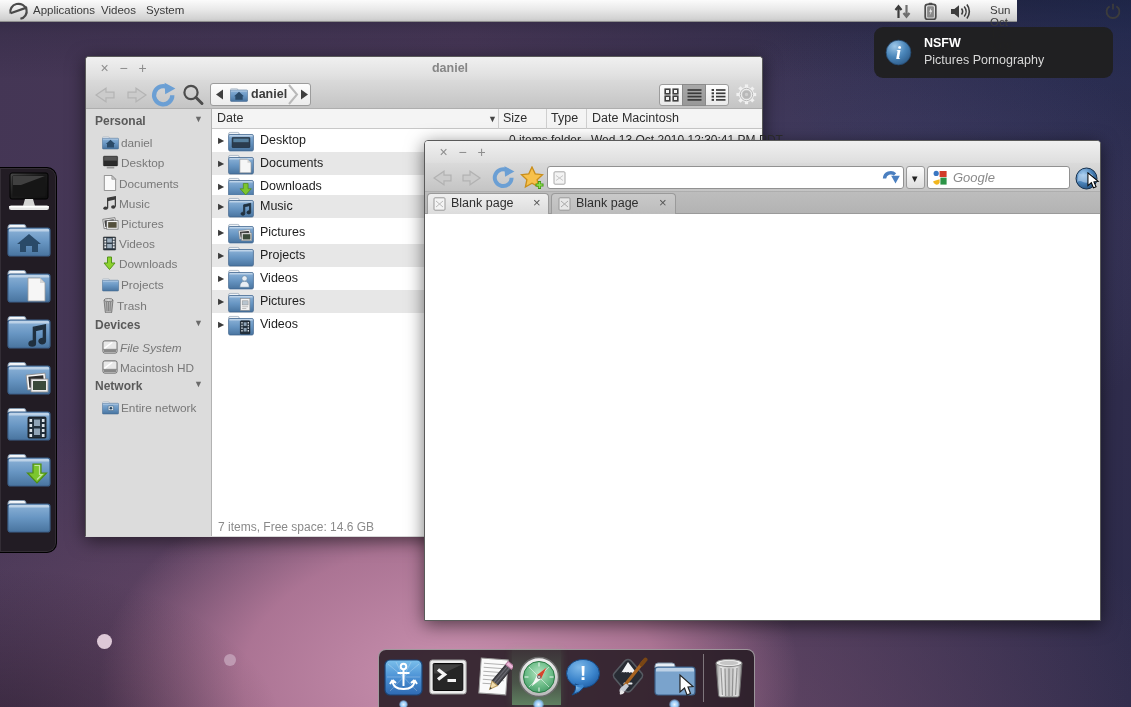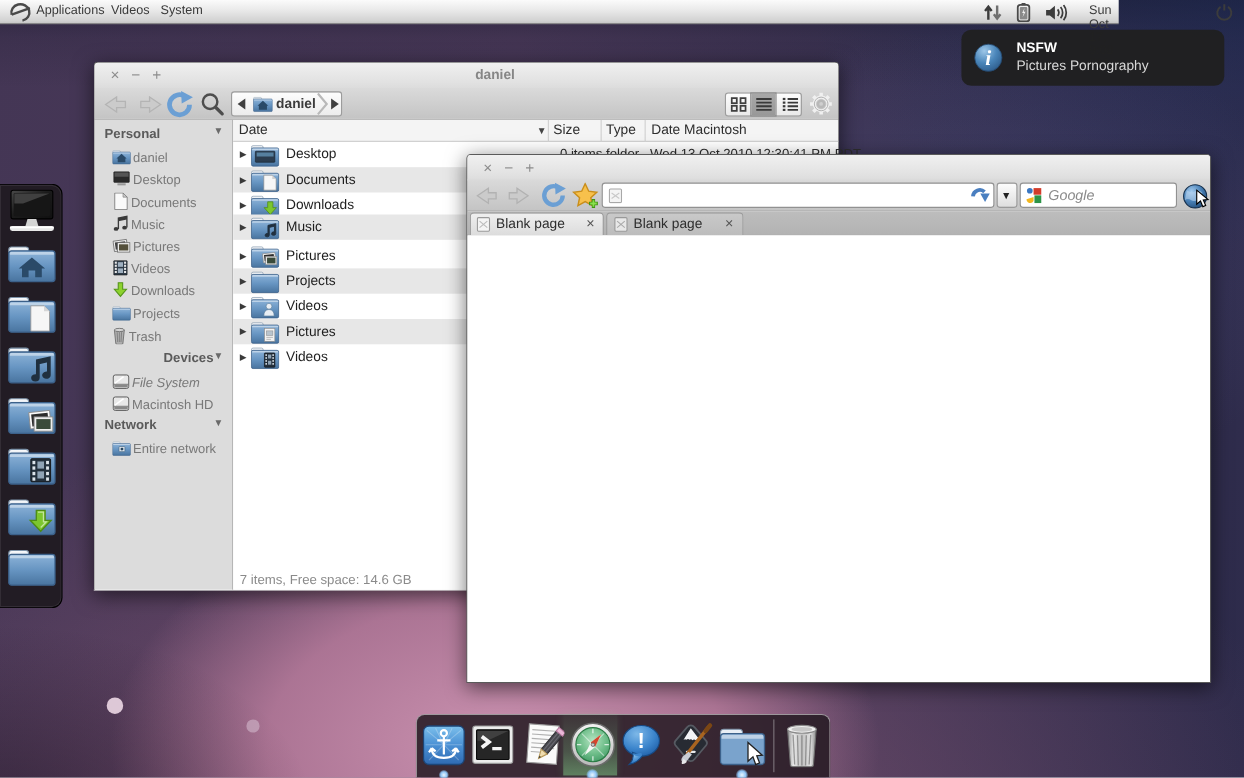--- a/index.html
+++ b/index.html
@@ -246,21 +246,21 @@
           </svg>Projects</div>
       <div class="sitem" style="top:188px;"><svg width="13" height="16" viewBox="0 0 26 32">
             <path d="M4,6 h18 l-2.5,24 a2,2 0 0 1 -2,2 h-9 a2,2 0 0 1 -2,-2 z" fill="#b0b0b0" stroke="#666" stroke-width="1.5"></path>
             <ellipse cx="13" cy="6" rx="9" ry="3" fill="#d5d5d5" stroke="#666" stroke-width="1.5"></ellipse>
             <g stroke="#777" stroke-width="1.5">
               <path d="M9,10 l1,18"></path>
               <path d="M13,10 v18"></path>
               <path d="M17,10 l-1,18"></path>
             </g>
           </svg>Trash</div>
-      <div class="shead" style="top:209px;text-align:right;">Devices<span>▼</span></div>
+      <div class="shead" style="top:209px;">Devices<span>▼</span></div>
       <div class="sitem" style="top:230px;font-style:italic;"><svg width="16" height="16" viewBox="0 0 34 34">
             <rect x="2" y="4" width="30" height="26" rx="4" fill="#e8e8e8" stroke="#555" stroke-width="1.8"></rect>
             <path d="M3,22 h28" stroke="#555" stroke-width="1.5"></path>
             <path d="M5,20 L22,7" stroke="#fff" stroke-width="3"></path>
             <rect x="4" y="23" width="26" height="5" fill="#888"></rect>
           </svg>File System</div>
       <div class="sitem" style="top:250px;"><svg width="16" height="16" viewBox="0 0 34 34">
             <rect x="2" y="4" width="30" height="26" rx="4" fill="#e8e8e8" stroke="#555" stroke-width="1.8"></rect>
             <path d="M3,22 h28" stroke="#555" stroke-width="1.5"></path>
             <path d="M5,20 L22,7" stroke="#fff" stroke-width="3"></path>

